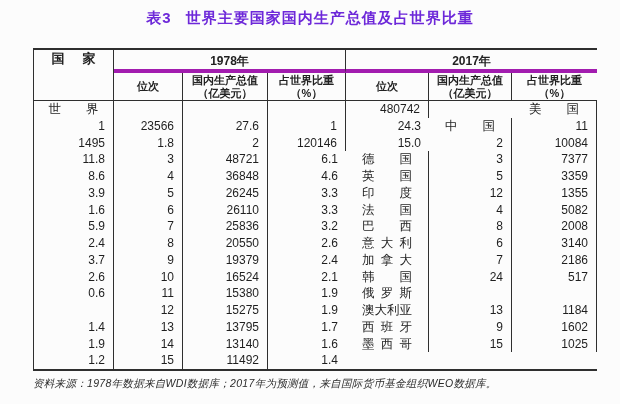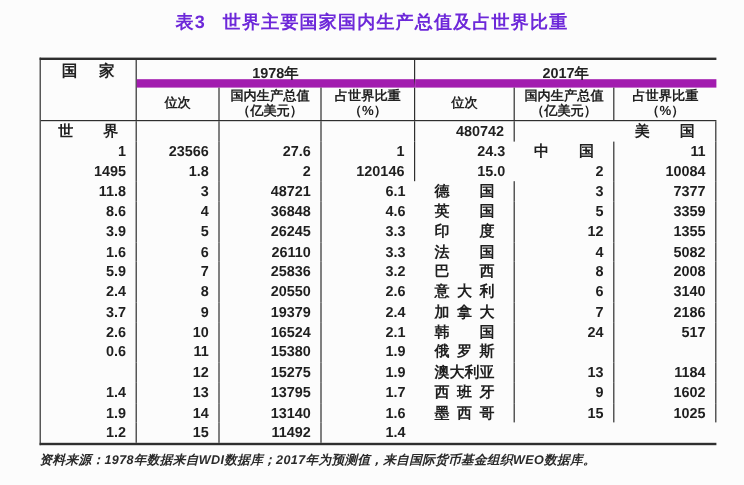--- a/index.html
+++ b/index.html
@@ -38,49 +38,48 @@
     color: #222;
   }
   .cell { border-right: 1px solid #2f2f2f; }
   .cell.last { border-right: none; }
 
   .th-country {
     grid-column: 1; grid-row: 1 / 3;
     display: flex; justify-content: center;
     font-size: 13px;
   }
-  .th-year { grid-row: 1; text-align: center; font-size: 12px; line-height: 22px; border-bottom: 7px solid #a21caf; }
+  .th-year { grid-row: 1; text-align: center; font-size: 12px; line-height: 22px; border-bottom: 4px solid #a21caf; }
   .th-year78 { grid-column: 2 / 5; }
   .th-year17 { grid-column: 5 / 8; border-right: none; }
   .th-sub {
     grid-row: 2;
     display: flex; flex-direction: column; align-items: center; justify-content: center;
     font-size: 11px; line-height: 12.5px; text-align: center;
   }
 
-  .tbody { grid-auto-rows: 16.75px; font-size: 12px; font-weight: bold; }
+  .tbody { grid-auto-rows: 16.75px; font-size: 12px; }
   .tbody .cell { line-height: 16.75px; white-space: nowrap; }
   .tbody .num { text-align: right; padding-right: 8px; }
   .tbody .country { text-align: center; font-size: 12.5px; }
 
   .jname {
     display: inline-block;
     text-align: justify;
     text-align-last: justify;
     width: 50px;
   }
   .jname.hdr { width: 44px; }
 
   .source {
     margin: 6px 10px 0 33px;
     font-size: 10.5px;
     font-style: italic;
     color: #2a2a2a;
     letter-spacing: 0.3px;
-    font-weight: bold;
   }
 </style>
 </head>
 <body>
 
 <div class="title">
   <span class="prefix">表3</span><span>世界主要国家国内生产总值及占世界比重</span>
 </div>
 
 <div class="gdp-table">

